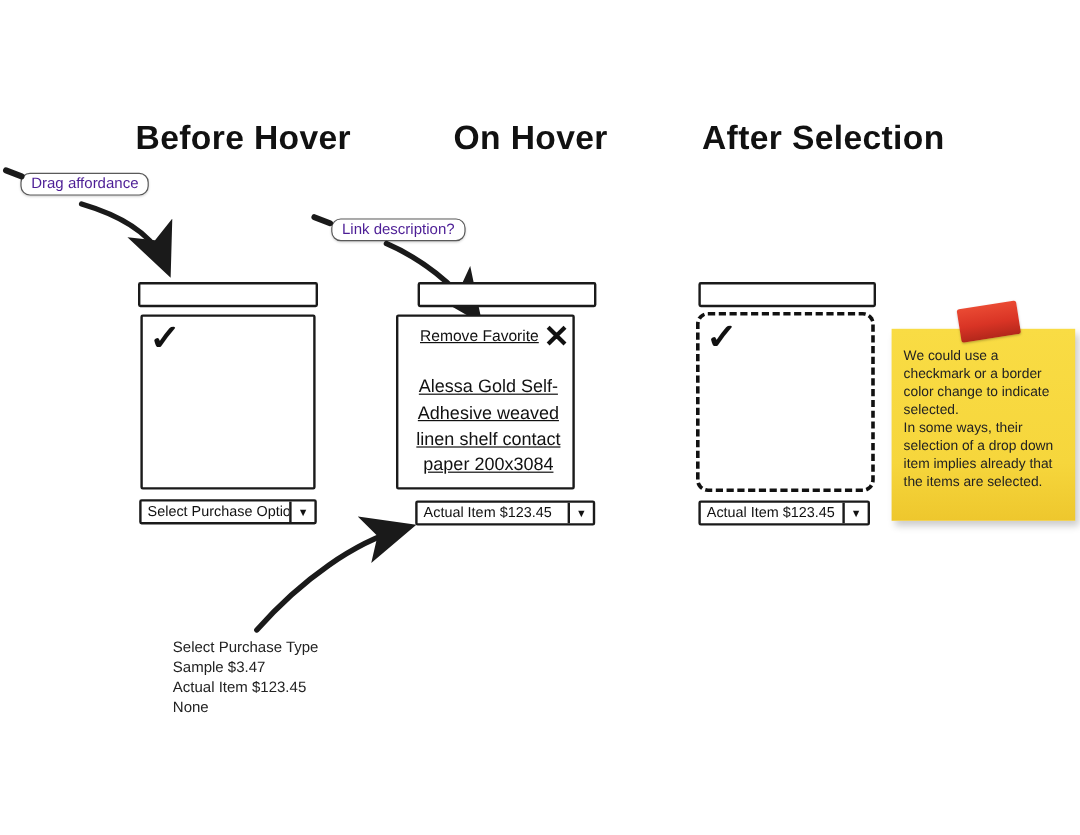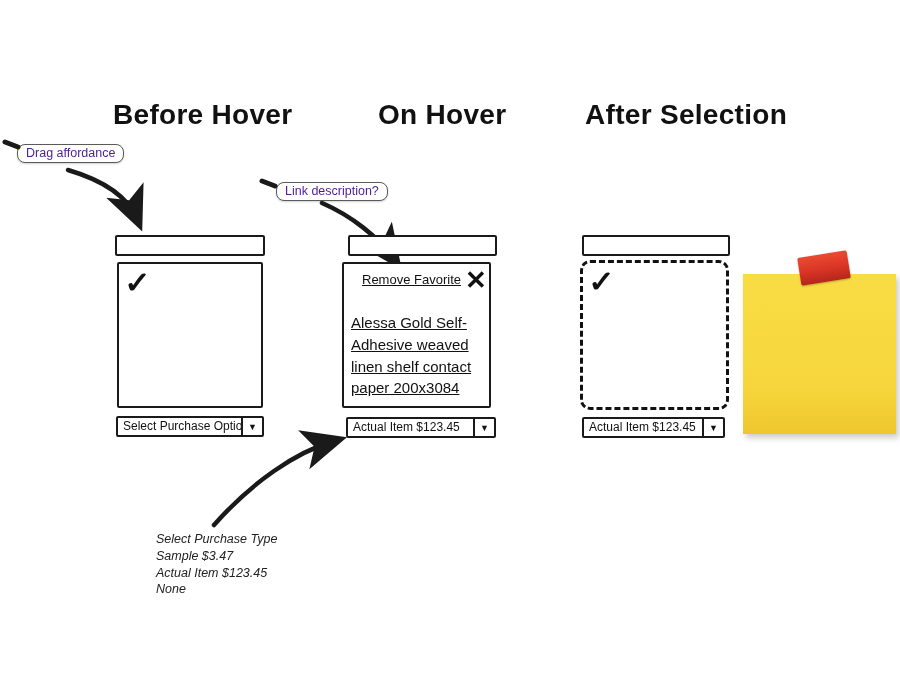--- a/index.html
+++ b/index.html
@@ -102,41 +102,43 @@
 <div class="abs wf-bar" style="left:115px;top:235px;width:146px;height:17px;"></div>
 <div class="abs wf-box" style="left:117px;top:262px;width:142px;height:142px;">
   <span class="abs checkmark" style="left:6px;top:4px;">✓</span>
 </div>
 <div class="abs dropdown" style="left:116px;top:416px;width:148px;">
   <span class="dd-label">Select Purchase Option</span>
   <span class="dd-btn">▼</span>
 </div>
 
 <div class="abs wf-bar" style="left:348px;top:235px;width:145px;height:17px;"></div>
-<div class="abs wf-box" style="left:342px;top:262px;width:145px;height:142px;">
+<div class="abs wf-box" style="left:330px;top:262px;width:145px;height:142px;text-align:center;">
   <span class="abs remove-link" style="left:18px;top:8px;">Remove Favorite</span>
   <span class="abs close-x" style="left:121px;top:3px;">✕</span>
   <span class="abs product-link" style="left:7px;top:48px;width:136px;">Alessa Gold Self-Adhesive weaved linen shelf contact paper 200x3084</span>
 </div>
 <div class="abs dropdown" style="left:346px;top:417px;width:150px;">
   <span class="dd-label">Actual Item $123.45</span>
   <span class="dd-btn">▼</span>
 </div>
 
 <div class="abs wf-bar" style="left:582px;top:235px;width:144px;height:17px;"></div>
 <div class="abs wf-box-dashed" style="left:580px;top:260px;width:143px;height:144px;">
   <span class="abs checkmark" style="left:6px;top:4px;">✓</span>
 </div>
 <div class="abs dropdown" style="left:582px;top:417px;width:143px;">
   <span class="dd-label">Actual Item $123.45</span>
   <span class="dd-btn">▼</span>
 </div>
 
 <div class="abs sticky" style="left:743px;top:274px;width:153px;height:160px;">
+  <div class="note-text">We could use a checkmark or a border color change to indicate selected.</div>
+  <div class="note-text">In some ways, their selection of a drop down item implies already that the items are selected.</div>
 </div>
 <div class="abs tape" style="left:799px;top:254px;width:50px;height:28px;"></div>
 
-<div class="abs menu-text" style="left:156px;top:532px;font-style:italic;">
+<div class="abs menu-text" style="left:144px;top:532px;">
   <div>Select Purchase Type</div>
   <div>Sample $3.47</div>
   <div>Actual Item $123.45</div>
   <div>None</div>
 </div>
 
 </body></html>

